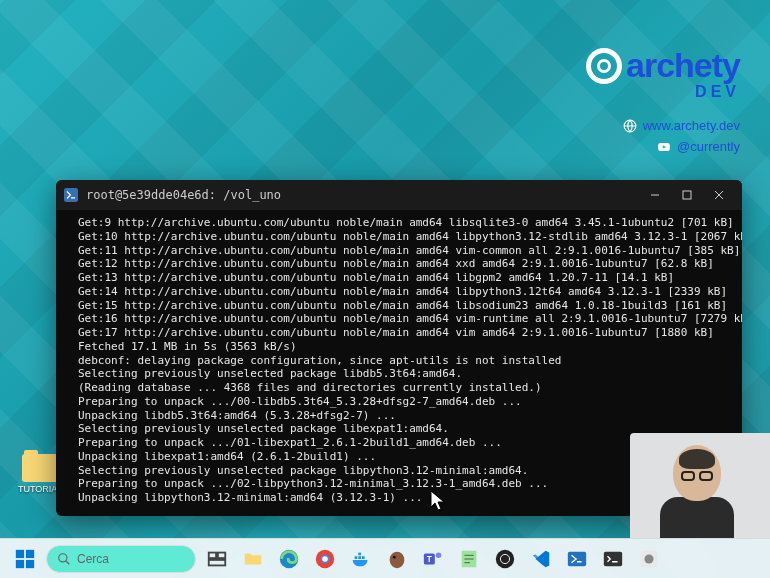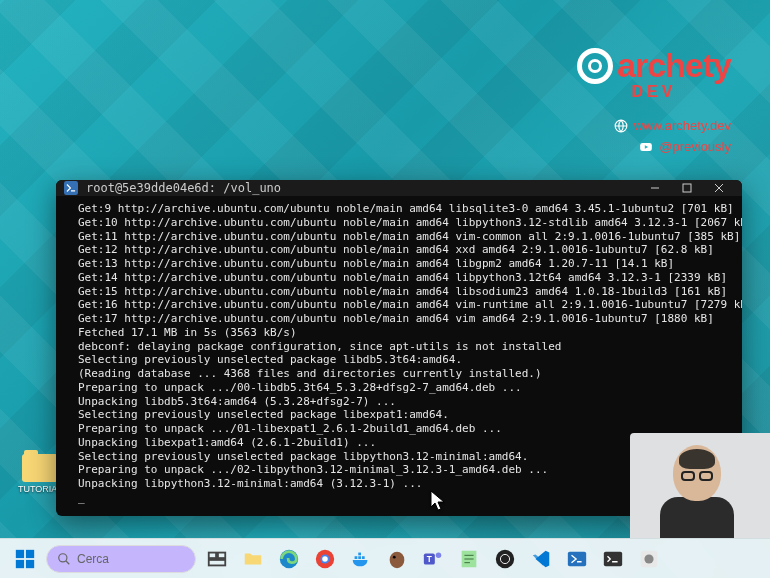--- a/index.html
+++ b/index.html
@@ -9,55 +9,55 @@
   position:relative; overflow:hidden;
   background:linear-gradient(135deg,#2ab5c2 0%,#1e9aa8 50%,#2ab5c2 100%);
 }
 .wallpaper{
   position:absolute; inset:0;
   background:
     repeating-linear-gradient(45deg,rgba(255,255,255,.06) 0 40px,transparent 40px 80px),
     repeating-linear-gradient(-45deg,rgba(0,0,0,.05) 0 50px,transparent 50px 100px),
     linear-gradient(135deg,#24b3c1,#189aa9 40%,#20a8b6 60%,#1d8f9c);
 }
-.brand{position:absolute; right:39px; top:46px; color:#ef4444; text-align:center;}
+.brand{position:absolute; right:30px; top:46px; color:#1d4ed8; text-align:right;}
 .brand-logo{display:flex; align-items:center; justify-content:flex-end; font-weight:700; font-size:34px; letter-spacing:-1px;}
 .brand-logo .ring{width:36px;height:36px;border:5px solid #fff;border-radius:50%;position:relative;margin-right:4px;}
 .brand-logo .ring::after{content:"";position:absolute;inset:6px;border:3px solid #fff;border-radius:50%;}
 .brand .sub{font-size:16px;letter-spacing:4px;font-weight:700;margin-top:-2px;}
 .brand .links{font-size:13px;margin-top:15px;line-height:1.6;}
 .brand .links .row{display:flex;align-items:center;justify-content:flex-end;gap:6px;}
 .brand .links svg{width:14px;height:14px;flex-shrink:0;}
 
 .term{
   position:absolute; left:56px; top:180px; width:686px; height:336px;
   background:#0c0c0c; color:#e6e6e6; border-radius:6px; overflow:hidden;
   box-shadow:0 8px 28px rgba(0,0,0,.45);
   font-family:Consolas,monospace; font-size:11px; line-height:1.25;
 }
-.titlebar{height:16px;background:#1b1b1b;display:flex;align-items:center;padding:0 8px;gap:8px;color:#ccc;font-size:12px;}
+.titlebar{height:30px;background:#1b1b1b;display:flex;align-items:center;padding:0 8px;gap:8px;color:#ccc;font-size:12px;}
 .titlebar .icon{width:14px;height:14px;}
 .titlebar .title{flex:1;white-space:nowrap;overflow:hidden;}
 .titlebar .winbtn{display:flex;gap:2px;}
 .titlebar .winbtn .b{width:30px;height:22px;display:flex;align-items:center;justify-content:center;color:#ccc;}
 .term-body{padding:6px 10px;white-space:pre;overflow:hidden;margin-left:12px;}
 .cursor-pointer{position:absolute;left:430px;top:490px;width:16px;height:22px;}
 .cursor-pointer svg{filter:drop-shadow(0 1px 1px rgba(0,0,0,.6));}
 
 .deskicon{position:absolute;width:44px;text-align:center;color:#fff;font-size:9px;text-shadow:0 1px 2px rgba(0,0,0,.7);}
 .deskicon .folder{width:36px;height:28px;margin:0 auto 2px;background:#f8d775;border-radius:3px;position:relative;}
 .deskicon .folder::before{content:"";position:absolute;top:-4px;left:2px;width:14px;height:6px;background:#f8d775;border-radius:2px 2px 0 0;}
 
 .taskbar{
   position:absolute;left:0;right:0;bottom:0;height:40px;
   background:rgba(245,248,251,.92);backdrop-filter:blur(8px);
   display:flex;align-items:center;padding:0 10px;gap:6px;
   border-top:1px solid rgba(0,0,0,.08);
 }
-.taskbar .search{display:flex;align-items:center;gap:6px;background:#c4b5fd;border:1px solid #ddd;border-radius:16px;height:28px;padding:0 10px;width:150px;font-size:12px;color:#666;}
+.taskbar .search{display:flex;align-items:center;gap:6px;background:#5eead4;border:1px solid #ddd;border-radius:16px;height:28px;padding:0 10px;width:150px;font-size:12px;color:#666;}
 .taskbar .tb{width:30px;height:30px;display:flex;align-items:center;justify-content:center;border-radius:4px;}
 .taskbar .spacer{flex:1;}
 .tbicon{width:22px;height:22px;}
 
 .webcam{position:absolute;right:0;bottom:40px;width:140px;height:105px;background:#dfe0e2;border-radius:4px 0 0 0;overflow:hidden;}
 .webcam .person{position:absolute;left:26px;top:12px;width:82px;height:94px;}
 .webcam .head{width:48px;height:56px;background:#d9b89a;border-radius:50% 50% 46% 46%;margin:0 auto;position:relative;}
 .webcam .head::after{content:"";position:absolute;top:4px;left:6px;right:6px;height:20px;background:#3a342e;border-radius:50% 50% 30% 30%;}
 .webcam .glasses{position:absolute;top:26px;left:8px;right:8px;height:10px;display:flex;gap:4px;}
 .webcam .glasses span{flex:1;border:2px solid #222;border-radius:4px;}
@@ -80,21 +80,21 @@
           <circle cx="12" cy="12" r="10"></circle>
           <path d="M2 12h20M12 2a15 15 0 010 20M12 2a15 15 0 000 20"></path>
         </svg>
       <span>www.archety.dev</span>
     </div>
     <div class="row">
       <svg viewBox="0 0 24 24" fill="#fff">
           <rect x="2" y="5" width="20" height="14" rx="4"></rect>
           <path d="M10 9l6 3-6 3z" fill="#2ab5c2"></path>
         </svg>
-      <span>@previously</span>
+      <span>@currently</span>
     </div>
   </div>
 </div>
 
 <div class="deskicon" style="left:18px;top:454px;">
   <div class="folder"></div>
   <div>TUTORIAL...</div>
 </div>
 <div class="deskicon" style="left:68px;top:454px;">
   <div class="folder"></div>

